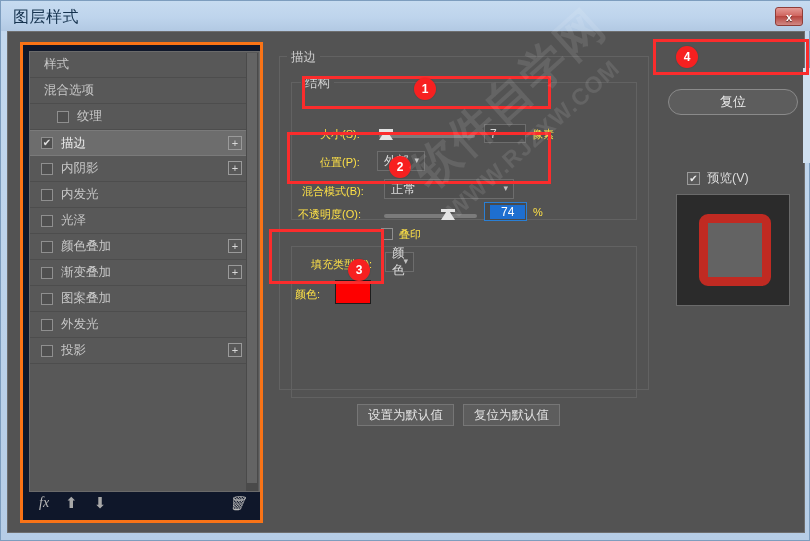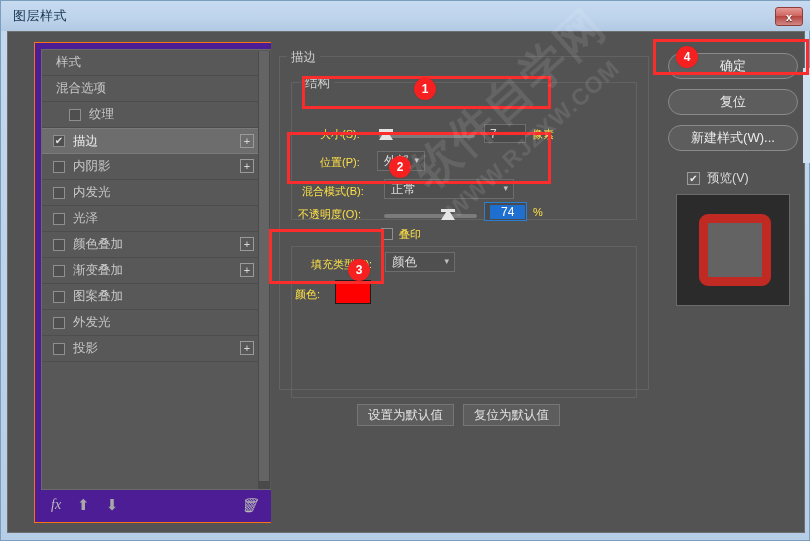--- a/index.html
+++ b/index.html
@@ -15,43 +15,43 @@
     position: absolute; left: 0; top: 0; width: 810px; height: 541px;
     background: linear-gradient(#c4d9ef, #b6cde6);
     border: 1px solid #7d9dbe;
   }
   #titlebar {
     position: absolute; left: 0; top: 0; width: 810px; height: 30px;
     background: linear-gradient(#c6dbf0 0%, #bed4ec 55%, #b2c9e3 100%);
   }
   #title-text {
     position: absolute; left: 12px; top: 6px;
-    font-size: 13px; color: #16334f; letter-spacing: .5px;
+    font-size: 16px; color: #16334f; letter-spacing: .5px;
   }
   #close-btn {
     position: absolute; right: 8px; top: 6px; width: 28px; height: 19px;
     background: linear-gradient(#e59a95 0%, #cf6660 45%, #b84640 50%, #d08884 100%);
     border: 1px solid #8f3d38; border-radius: 3px;
     color: #fff; font-size: 11px; font-weight: bold;
     display: flex; align-items: center; justify-content: center;
     text-shadow: 0 1px 1px rgba(0,0,0,.6);
     cursor: pointer;
   }
 
   
   #dialog {
     position: absolute; left: 6px; top: 30px; width: 798px; height: 502px;
     background: #535353;
     border: 1px solid #6e6e6e;
   }
 
   
   #styles-panel {
-    position: absolute; left: 26px; top: 10px; width: 243px; height: 481px;
-    background: #4c1d95; border: 1px solid #f97316;
+    position: absolute; left: 12px; top: 10px; width: 243px; height: 481px;
+    background: #0f172a; border: 3px solid #f97316;
   }
   #styles-list {
     position: absolute; left: 6px; top: 6px; width: 231px; height: 441px;
     background: #585858; border: 1px solid #6a6a6a; overflow: hidden;
   }
   .style-row {
     position: relative; height: 26px; width: 218px;
     border-bottom: 1px solid #4d4d4d;
     display: flex; align-items: center;
     color: #c8c8c8; font-size: 12.5px;
@@ -306,38 +306,36 @@
       <div class="knob" style="left:170px; top:167px;"></div>
       <div class="numfield focused" style="left:213px; top:160px; width:43px;">
         <span>74</span>
       </div>
       <div class="lbl" style="left:262px; top:164px;">%</div>
 
       <div class="chk" style="left:110px; top:186px;"></div>
       <div class="lbl" style="left:128px; top:185px;">叠印</div>
 
       <div class="lbl" style="left:40px; top:215px;">填充类型(F):</div>
-      <div class="combo" style="left:114px; top:210px; width:70px;">
+      <div class="combo" style="left:114px; top:210px; width:29px;">
         <span>颜色</span>
         <span class="chev">▾</span>
       </div>
 
       <div class="fieldset" style="left:20px; top:204px; width:346px; height:152px;"></div>
 
       <div class="lbl" style="left:24px; top:245px;">颜色:</div>
       <div class="swatch" style="left: 64px; top: 238px; background: rgb(254, 0, 0);"></div>
 
       <div class="btn" style="left:86px; top:362px; width:97px; height:22px;">设置为默认值</div>
       <div class="btn" style="left:192px; top:362px; width:97px; height:22px;">复位为默认值</div>
     </div>
 
     <div id="rightpane">
-      <div class="pill" style="top:11px;">确定</div>
       <div class="pill" style="top:47px;">复位</div>
-      <div class="pill" style="top:83px;">新建样式(W)...</div>
 
       <div id="preview-row">
         <span class="chk2">✔</span>
         <span class="ptxt">预览(V)</span>
       </div>
 
       <div id="preview-box">
         <div id="preview-square"></div>
       </div>
     </div>

